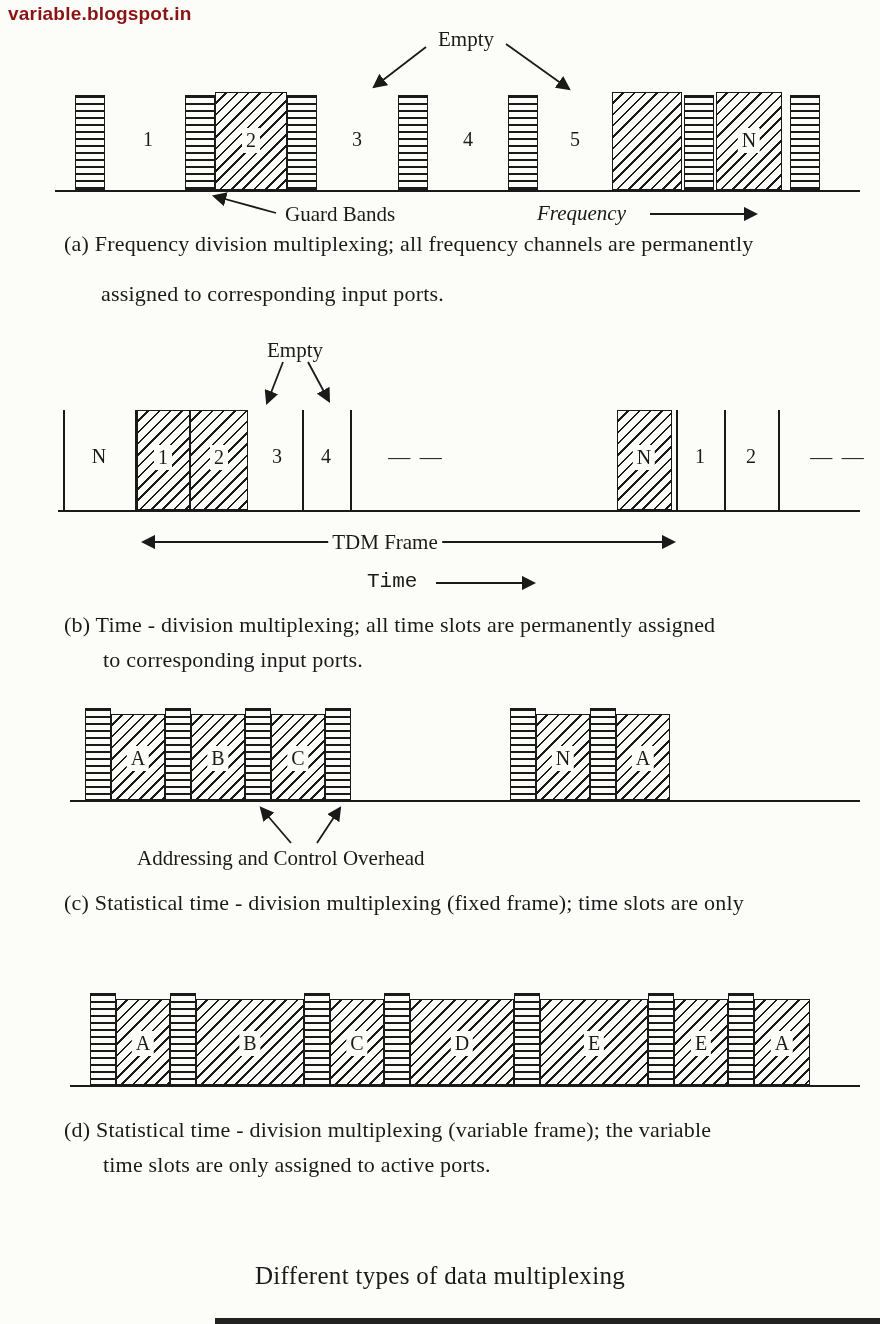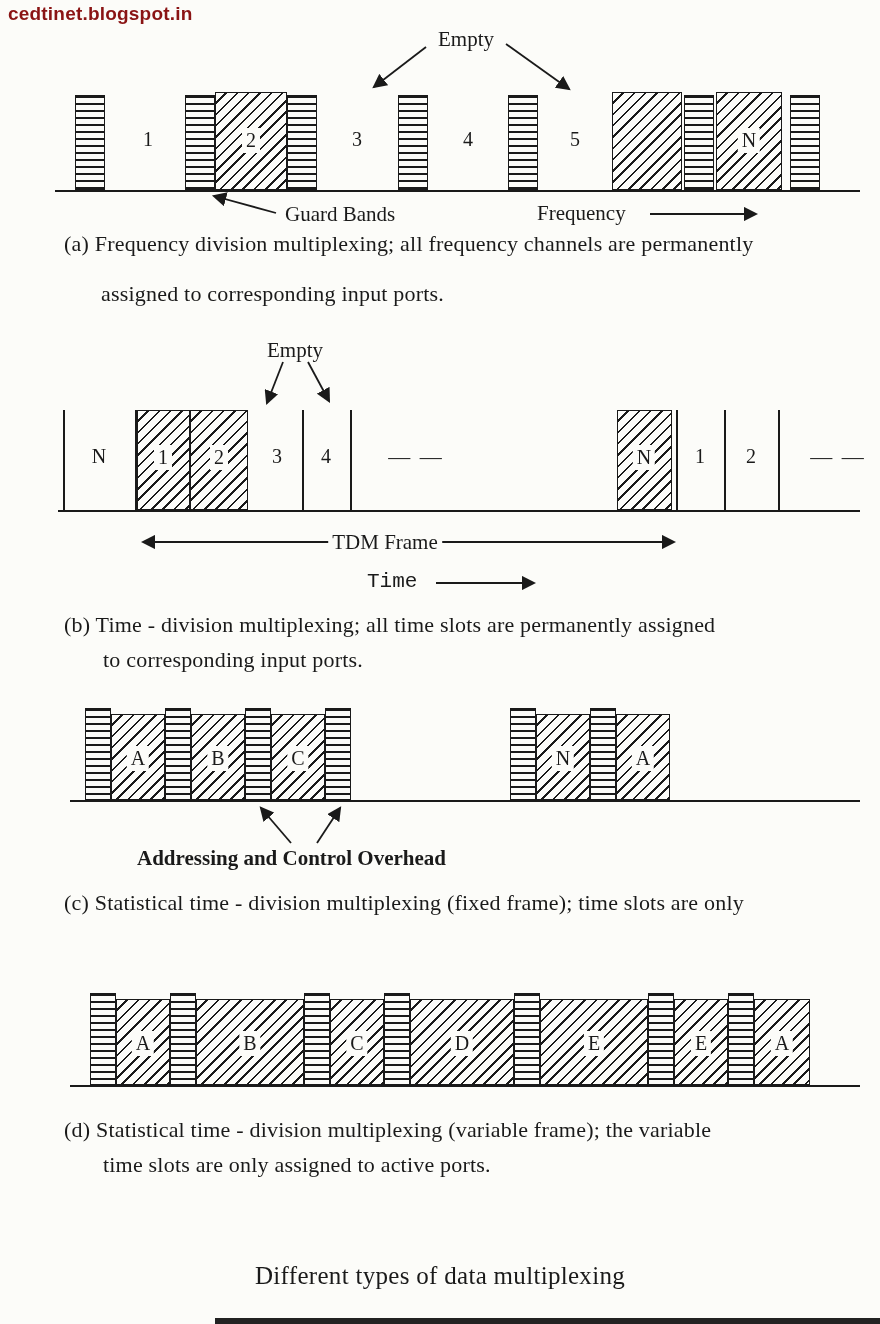--- a/index.html
+++ b/index.html
@@ -38,21 +38,21 @@
     position:absolute; left:0; top:1262px; width:100%; z-index:3;
     text-align:center; font-size:25px; letter-spacing:0.3px;
   }
   .scan-edge { position:absolute; left:215px; top:1318px; width:665px; height:6px; background:#222; z-index:4; }
 </style>
 </head>
 <body>
 
 <div class="page">
 
-  <div class="watermark">cedtinet.blogspot.in</div>
+  <div class="watermark">variable.blogspot.in</div>
 
   <svg class="overlay" width="880" height="1324">
     <defs>
       <marker id="ah" viewBox="0 0 10 10" refX="8.5" refY="5" markerWidth="8" markerHeight="8" orient="auto-start-reverse">
         <path d="M0,0 L10,5 L0,10 z" fill="#1a1a1a"></path>
       </marker>
     </defs>
     <line x1="426" y1="47" x2="374" y2="87" stroke="#1a1a1a" stroke-width="1.8" marker-end="url(#ah)"></line>
     <line x1="506" y1="44" x2="569" y2="89" stroke="#1a1a1a" stroke-width="1.8" marker-end="url(#ah)"></line>
     <line x1="276" y1="213" x2="214" y2="196" stroke="#1a1a1a" stroke-width="1.8" marker-end="url(#ah)"></line>
@@ -81,21 +81,21 @@
   <div class="lbl" style="left:148px; top:128px;">1</div>
   <div class="lbl halo" style="left:251px; top:128px;">2</div>
   <div class="lbl" style="left:357px; top:128px;">3</div>
   <div class="lbl" style="left:468px; top:128px;">4</div>
   <div class="lbl" style="left:575px; top:128px;">5</div>
   <div class="lbl halo" style="left:749px; top:128px;">N</div>
 
   <div class="baseline" style="left:55px; top:190px; width:805px;"></div>
 
   <div class="txt" style="left:285px; top:202px;">Guard Bands</div>
-  <div class="txt" style="left:537px; top:201px;">Frequency</div>
+  <div class="txt" style="left:537px; top:201px;font-style:italic;">Frequency</div>
 
   <div class="cap" style="left:64px; top:231px;">(a)  Frequency division multiplexing; all frequency channels are permanently</div>
   <div class="cap" style="left:101px; top:281px;">assigned to corresponding input ports.</div>
 
   <div class="lbl" style="left:295px; top:338px; font-size:21px;">Empty</div>
 
   <div class="tick" style="left:63px;  top:410px; height:100px;"></div>
   <div class="tick" style="left:135px; top:410px; height:100px;"></div>
   <div class="dbar" style="left:137px; top:410px; width:53px; height:100px;"></div>
   <div class="dbar" style="left:190px; top:410px; width:58px; height:100px;"></div>
@@ -138,21 +138,21 @@
   <div class="dbar" style="left:616px; top:714px; width:54px; height:86px;"></div>
 
   <div class="lbl halo" style="left:138px; top:746px;">A</div>
   <div class="lbl halo" style="left:218px; top:746px;">B</div>
   <div class="lbl halo" style="left:298px; top:746px;">C</div>
   <div class="lbl halo" style="left:563px; top:746px;">N</div>
   <div class="lbl halo" style="left:643px; top:746px;">A</div>
 
   <div class="baseline" style="left:70px; top:800px; width:790px;"></div>
 
-  <div class="txt" style="left:137px; top:846px;font-weight:bold;">Addressing and Control Overhead</div>
+  <div class="txt" style="left:137px; top:846px;">Addressing and Control Overhead</div>
 
   <div class="cap" style="left:64px; top:890px;">(c)  Statistical time - division multiplexing (fixed frame); time slots are only</div>
 
   <div class="hbar" style="left:90px;  top:993px; width:26px; height:92px;"></div>
   <div class="dbar" style="left:116px; top:999px; width:54px;  height:86px;"></div>
   <div class="hbar" style="left:170px; top:993px; width:26px; height:92px;"></div>
   <div class="dbar" style="left:196px; top:999px; width:108px; height:86px;"></div>
   <div class="hbar" style="left:304px; top:993px; width:26px; height:92px;"></div>
   <div class="dbar" style="left:330px; top:999px; width:54px;  height:86px;"></div>
   <div class="hbar" style="left:384px; top:993px; width:26px; height:92px;"></div>

